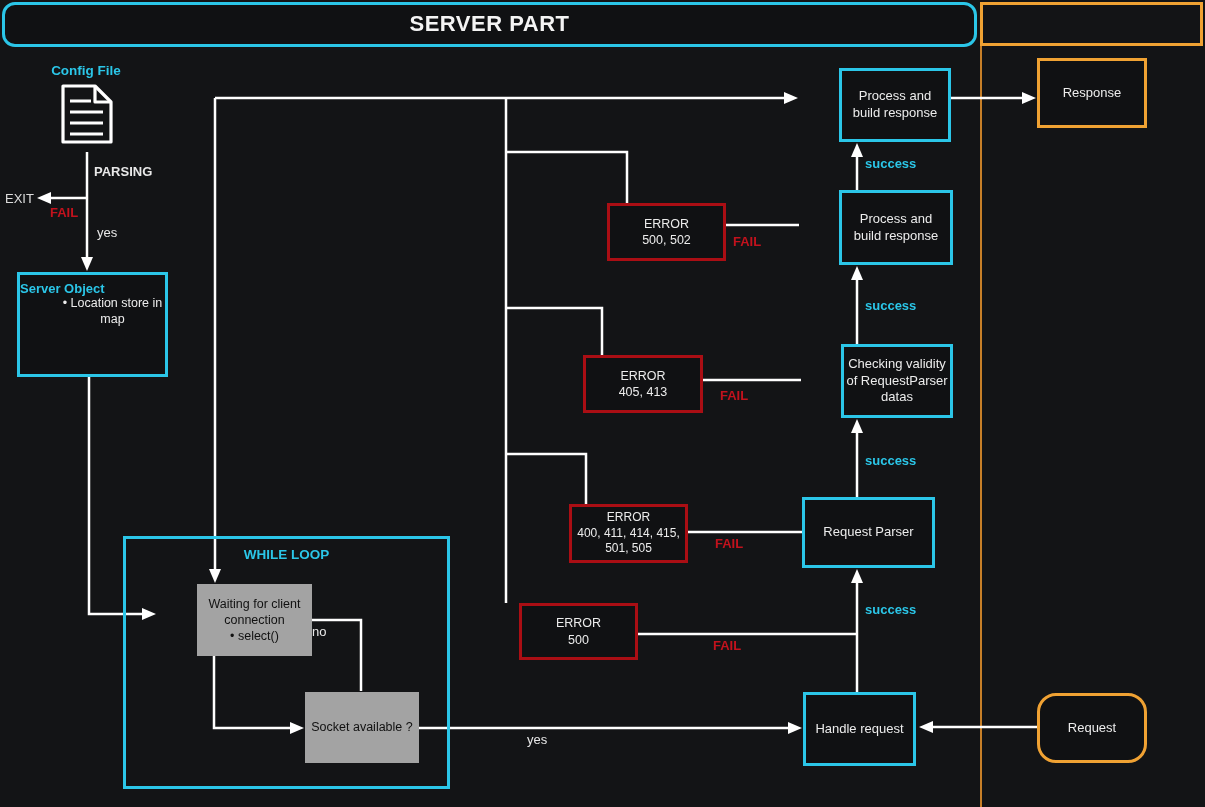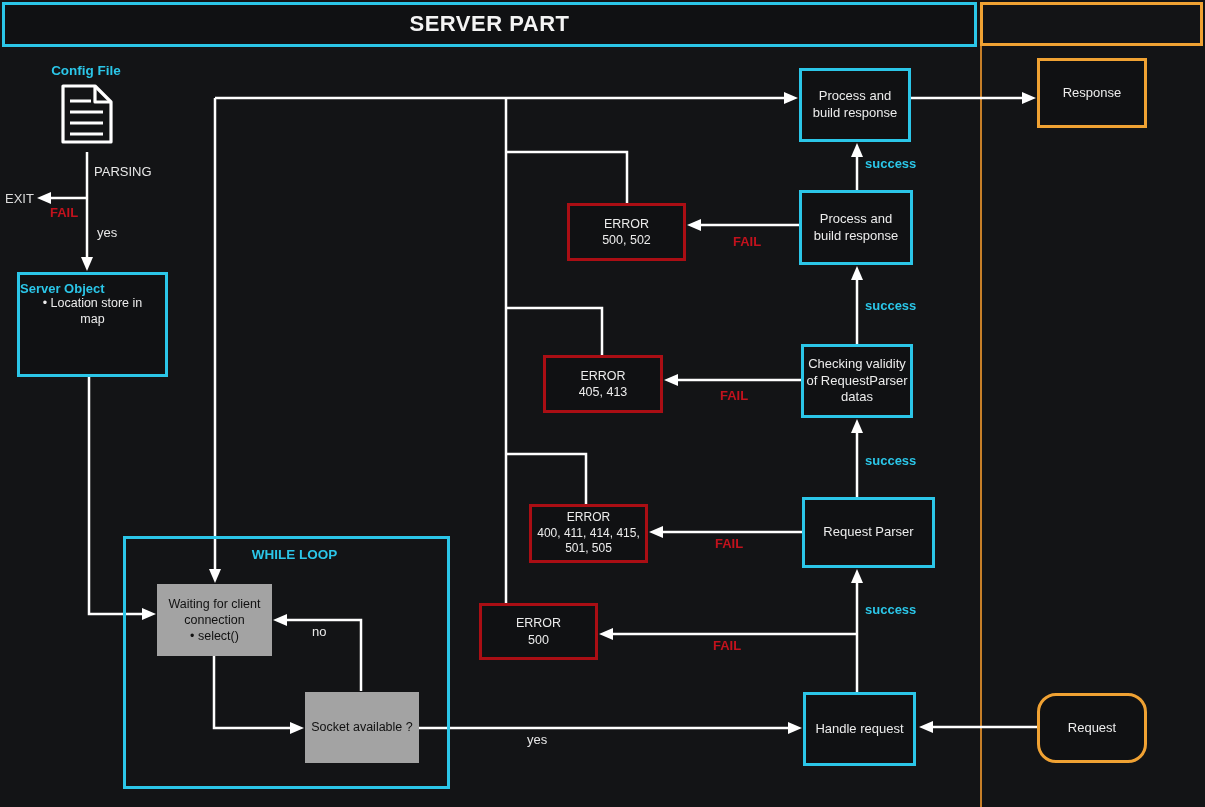--- a/index.html
+++ b/index.html
@@ -1,29 +1,29 @@
 <!DOCTYPE html>
 <html><head>
 <meta charset="utf-8">
 <style>
   html,body{margin:0;padding:0;background:#131416;width:1205px;height:807px;overflow:hidden;
     font-family:"Liberation Sans", sans-serif;}
   .stage{position:relative;width:1205px;height:807px;background:#131416;}
   .abs{position:absolute;box-sizing:border-box;}
-  .ml{white-space:pre-line;}
+  .ml{white-space:pre-line;margin-left:40px;}
   .box{display:flex;align-items:center;justify-content:center;text-align:center;
     color:#ECECEC;font-size:13px;line-height:1.3;background:#101113;}
   .cyanb{border:3px solid #2BC6E8;}
   .redb{border:3px solid #AA0E14;}
   .orangeb{border:3px solid #F0A233;}
   .grayb{background:#a3a3a3;color:#111;border:none;}
   .lbl{position:absolute;font-size:13px;color:#E8E8E8;}
   .cyan-t{color:#2BC6E8;font-weight:bold;}
   .red-t{color:#C2121D;font-weight:bold;}
-  .bold-t{font-weight:normal;text-align:center;}
+  .bold-t{font-weight:bold;text-align:center;}
   .hdr-title{font-size:22px;font-weight:bold;color:#F4F4F4;letter-spacing:.5px;}
   .err{font-size:12.5px;}
   svg{position:absolute;left:0;top:0;}
 </style>
 </head>
 <body>
 
 <div class="stage">
 
   <svg width="1205" height="807" viewBox="0 0 1205 807">
@@ -53,21 +53,21 @@
       <path d="M857,497 L857,432" marker-end="url(#ah)"></path>
       <path d="M857,344 L857,279" marker-end="url(#ah)"></path>
       <path d="M857,190 L857,156" marker-end="url(#ah)"></path>
       <path d="M799,225 L700,225" marker-end="url(#ah)"></path>
       <path d="M801,380 L677,380" marker-end="url(#ah)"></path>
       <path d="M802,532 L662,532" marker-end="url(#ah)"></path>
       <path d="M857,634 L612,634" marker-end="url(#ah)"></path>
     </g>
   </svg>
 
-  <div class="abs box cyanb" style="left:2px;top:2px;width:975px;height:45px;">
+  <div class="abs box cyanb" style="left:2px;top:2px;width:975px;height:45px;border-radius:13px;">
     <span class="hdr-title">SERVER PART</span>
   </div>
   <div class="abs box orangeb" style="left:980px;top:2px;width:223px;height:44px;background:#131416;"></div>
 
   <div class="lbl cyan-t" style="left:36px;top:63px;width:100px;text-align:center;font-size:13.5px;">Config File</div>
   <svg class="abs" style="left:61px;top:84px;" width="52" height="60" viewBox="0 0 52 60">
     <path d="M2,2 L34,2 L50,18 L50,58 L2,58 Z" stroke="#fff" stroke-width="3.2" fill="none" stroke-linejoin="round"></path>
     <path d="M34,2 L34,18 L50,18" stroke="#fff" stroke-width="3.2" fill="none" stroke-linejoin="round"></path>
     <path d="M9,17 L30,17 M9,28 L42,28 M9,39 L42,39 M9,50 L42,50" stroke="#fff" stroke-width="3.2"></path>
   </svg>
@@ -76,21 +76,21 @@
   <div class="lbl red-t" style="left:50px;top:205px;">FAIL</div>
   <div class="lbl" style="left:97px;top:225px;">yes</div>
 
   <div class="abs cyanb" style="left:17px;top:272px;width:151px;height:105px;background:#101113;">
     <div class="cyan-t" style="text-align:left;margin-top:6px;font-size:13px;">Server Object</div>
     <div class="ml" style="text-align:center;color:#ECECEC;font-size:12.5px;line-height:1.25;">• Location store in
 map</div>
   </div>
 
   <div class="abs cyanb" style="left:123px;top:536px;width:327px;height:253px;background:transparent;">
-    <div class="cyan-t" style="position:absolute;left:0;top:8px;width:100%;text-align:center;font-size:13.5px;padding-left:8px;">WHILE LOOP</div>
+    <div class="cyan-t" style="position:absolute;left:0;top:8px;width:100%;text-align:center;font-size:13.5px;">WHILE LOOP</div>
   </div>
   <div class="abs box grayb ml" style="left:157px;top:584px;width:115px;height:72px;font-size:12.5px;">Waiting for client
 connection
 • select()</div>
   <div class="abs box grayb" style="left:305px;top:692px;width:114px;height:71px;font-size:12.5px;">Socket available ?</div>
   <div class="lbl" style="left:312px;top:624px;">no</div>
   <div class="lbl" style="left:527px;top:732px;">yes</div>
 
   <div class="abs box cyanb ml" style="left:799px;top:68px;width:112px;height:74px;">Process and
 build response</div>

